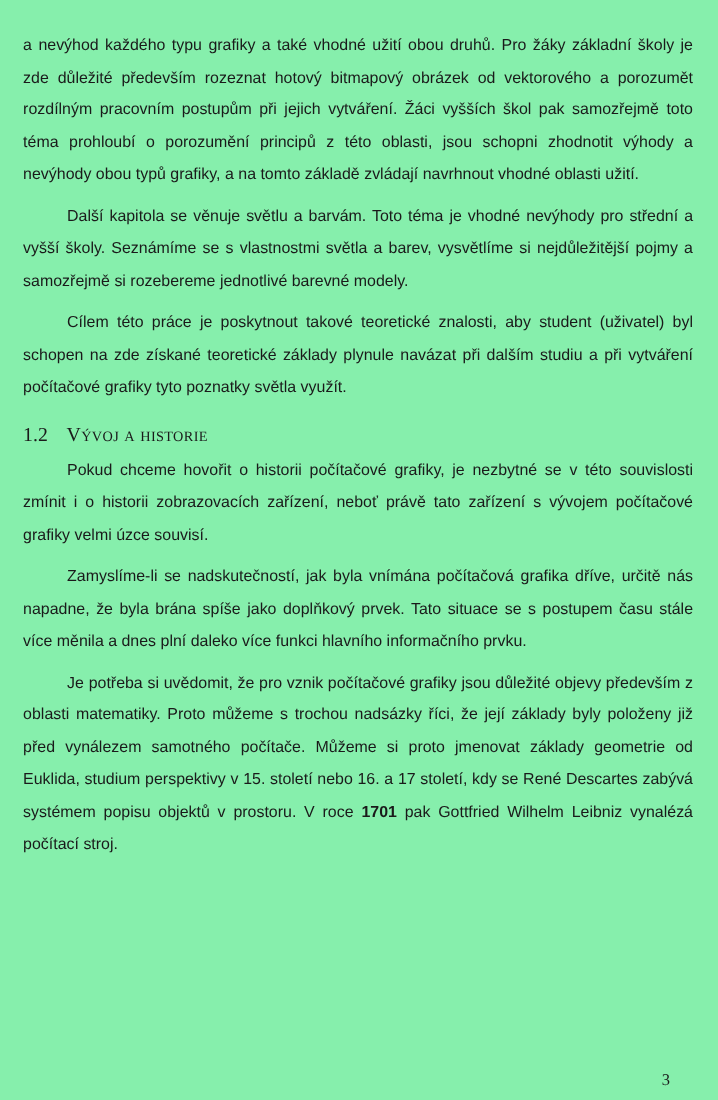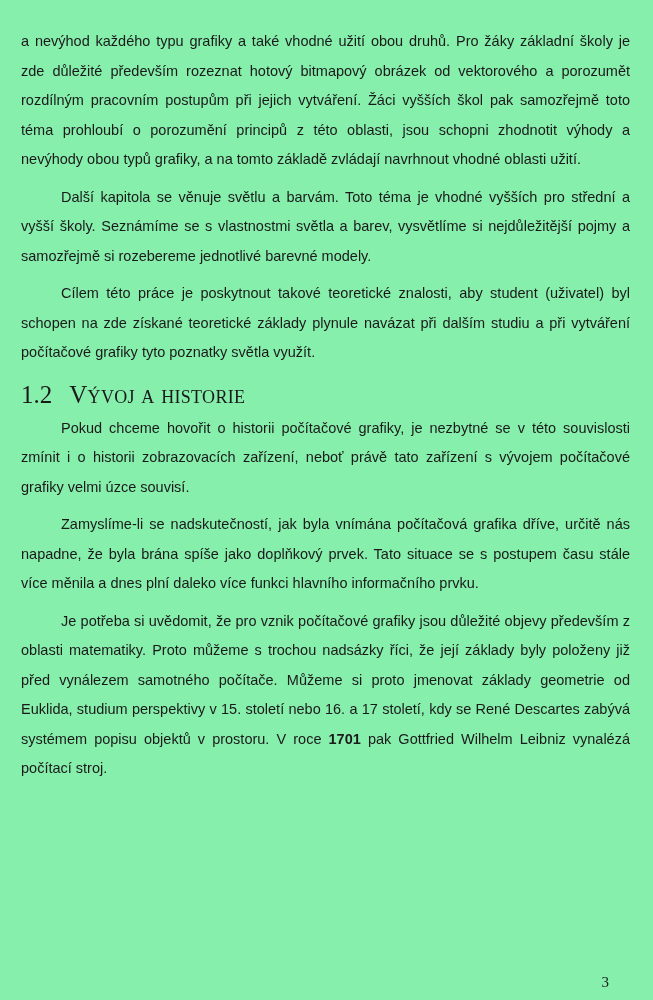--- a/index.html
+++ b/index.html
@@ -34,21 +34,21 @@
   p.para.no-indent {
     text-indent: 0;
   }
   p.para b, p.para strong {
     font-weight: bold;
   }
   h2.section-heading {
     margin: 15px 0 7px 0;
     font-family: "Liberation Serif", "DejaVu Serif", serif;
     font-weight: normal;
-    font-size: 25px;
+    font-size: 18px;
     line-height: 24px;
     color: #1a1a1a;
     display: flex;
     align-items: center;
   }
   h2.section-heading .h-num {
     margin-right: 17px;
     font-variant: normal;
   }
   h2.section-heading .h-title {
@@ -65,21 +65,21 @@
   }
 </style>
 </head>
 <body>
 
 <div class="page">
   <div class="text-column">
 
     <p class="para no-indent">a nevýhod každého typu grafiky a také vhodné užití obou druhů. Pro žáky základní školy je zde důležité především rozeznat hotový bitmapový obrázek od vektorového a porozumět rozdílným pracovním postupům při jejich vytváření. Žáci vyšších škol pak samozřejmě toto téma prohloubí o porozumění principů z této oblasti, jsou schopni zhodnotit výhody a nevýhody obou typů grafiky, a na tomto základě zvládají navrhnout vhodné oblasti užití.</p>
 
-    <p class="para">Další kapitola se věnuje světlu a barvám. Toto téma je vhodné vyšších pro střední a vyšší školy. Seznámíme se s vlastnostmi světla a barev, vysvětlíme si nejdůležitější pojmy a samozřejmě si rozebereme jednotlivé barevné modely.</p>
+    <p class="para">Další kapitola se věnuje světlu a barvám. Toto téma je vhodné nevýhody pro střední a vyšší školy. Seznámíme se s vlastnostmi světla a barev, vysvětlíme si nejdůležitější pojmy a samozřejmě si rozebereme jednotlivé barevné modely.</p>
 
 
     <p class="para">Cílem této práce je poskytnout takové teoretické znalosti, aby student (uživatel) byl schopen na zde získané teoretické základy plynule navázat při dalším studiu a při vytváření počítačové grafiky tyto poznatky světla využít.</p>
 
     <h2 class="section-heading">
       <span class="h-num">1.2</span>
       <span class="h-title">Vývoj a historie</span>
     </h2>
 
     <p class="para">Pokud chceme hovořit o historii počítačové grafiky, je nezbytné se v této souvislosti zmínit i o historii zobrazovacích zařízení, neboť právě tato zařízení s vývojem počítačové grafiky velmi úzce souvisí.</p>

